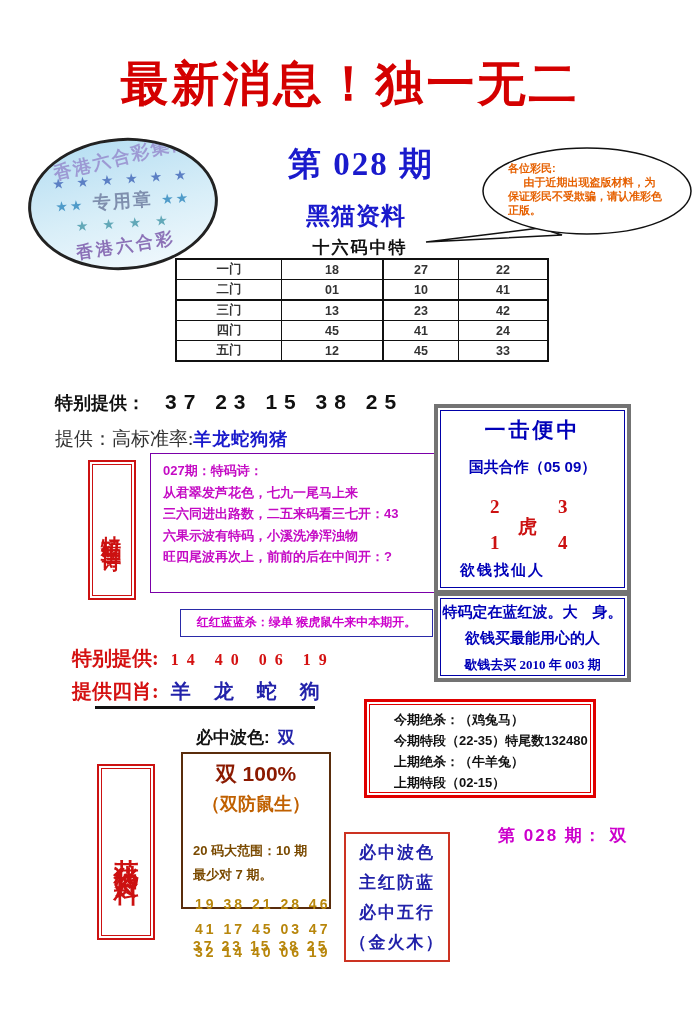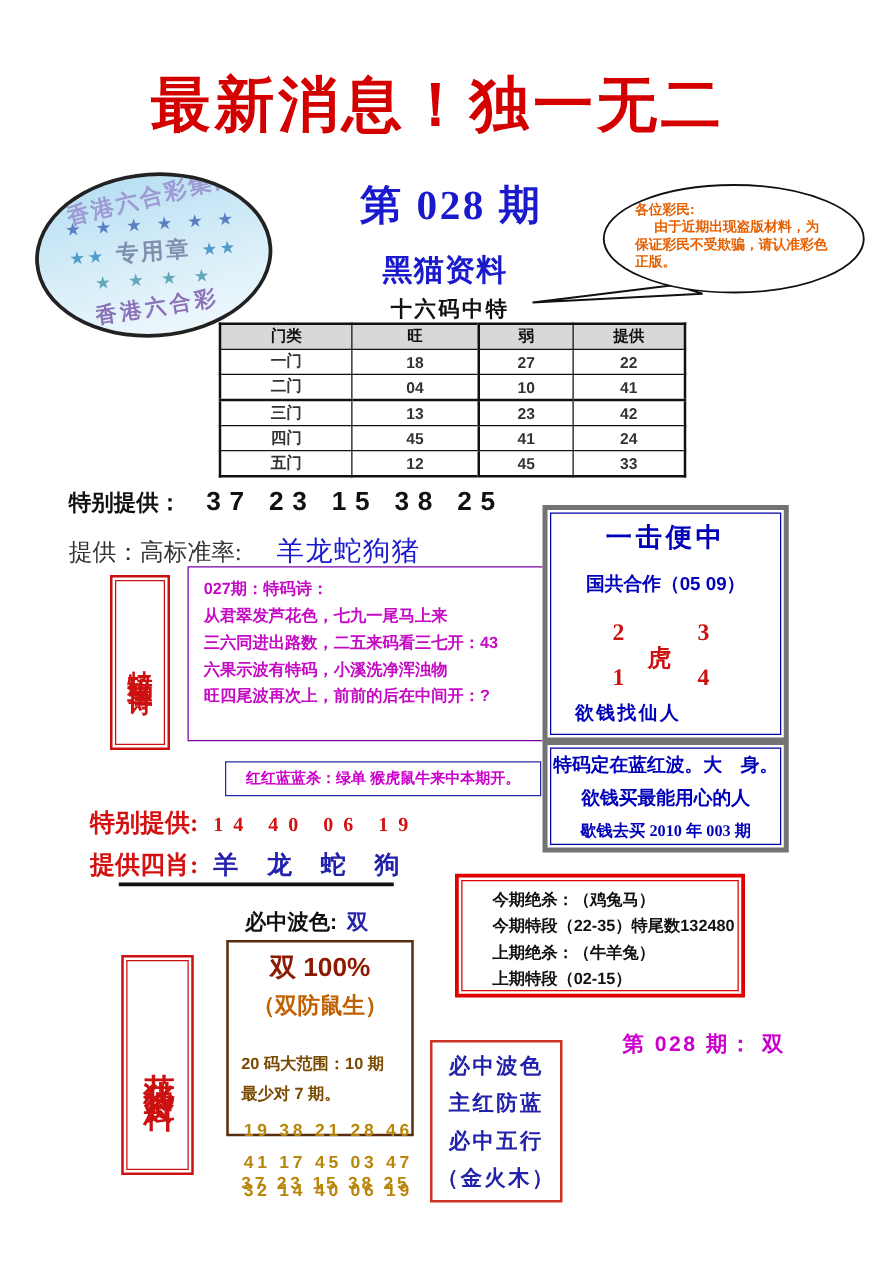--- a/index.html
+++ b/index.html
@@ -47,21 +47,21 @@
   .t16 td{font-weight:bold;color:#333;}
   .t16 .c0{width:104px;} .t16 .c1{width:100px;border-right-width:2px;} .t16 .c2{width:74px;} .t16 .c3{width:88px;}
   .t16 tr.thick td{border-bottom-width:2px;}
 
   
   .offer1{left:55px;top:390px;display:flex;align-items:baseline;}
   .offer1 .lbl{font-size:18px;font-weight:bold;color:#111;}
   .offer1 .nums{font-size:21px;font-weight:bold;color:#111;letter-spacing:7px;margin-left:20px;}
   .rate-line{left:55px;top:426px;display:flex;align-items:baseline;font-family:"Liberation Serif",serif;text-align:right;}
   .rate-line .lbl{font-size:19px;color:#333;}
-  .rate-line .val{font-size:22px;font-weight:normal;color:#1a1acc;letter-spacing:1px;margin-left:28px;}
+  .rate-line .val{font-size:18px;font-weight:bold;color:#1a1acc;letter-spacing:1px;}
 
   
   .vbox{border:2px solid #cc1111;padding:2px;background:#fff;}
   .vbox .inner{border:1px solid #cc1111;width:100%;height:100%;box-sizing:border-box;
                display:flex;align-items:center;justify-content:center;}
   .vbox .vtext{writing-mode:vertical-rl;text-orientation:upright;color:#cc1111;
                font-weight:bold;font-family:"Liberation Serif",serif;}
   .poem-side{left:88px;top:460px;width:48px;height:140px;box-sizing:border-box;}
   .poem-side .vtext{font-size:20px;letter-spacing:4px;}
   .cat-side{left:97px;top:764px;width:58px;height:176px;box-sizing:border-box;}
@@ -149,35 +149,29 @@
     <ellipse cx="177" cy="46" rx="104" ry="43" fill="#ffffff" stroke="#111" stroke-width="1.5"></ellipse>
   </svg>
   <div class="abs bubble-text">
     <div>各位彩民:</div>
     <div class="body">由于近期出现盗版材料，为保证彩民不受欺骗，请认准彩色正版。</div>
   </div>
 
   <div class="abs t16-title">十六码中特</div>
   <table class="abs t16">
     <tbody>
-        <tr>
-      <th class="c0">门类</th>
-      <th class="c1">旺</th>
-      <th class="c2">弱</th>
-      <th class="c3">提供</th>
-    </tr>
     <tr>
       <td class="c0">一门</td>
       <td class="c1">18</td>
       <td class="c2">27</td>
       <td class="c3">22</td>
     </tr>
     <tr class="thick">
       <td class="c0">二门</td>
-      <td class="c1">04</td>
+      <td class="c1">01</td>
       <td class="c2">10</td>
       <td class="c3">41</td>
     </tr>
     <tr>
       <td class="c0">三门</td>
       <td class="c1">13</td>
       <td class="c2">23</td>
       <td class="c3">42</td>
     </tr>
     <tr>

